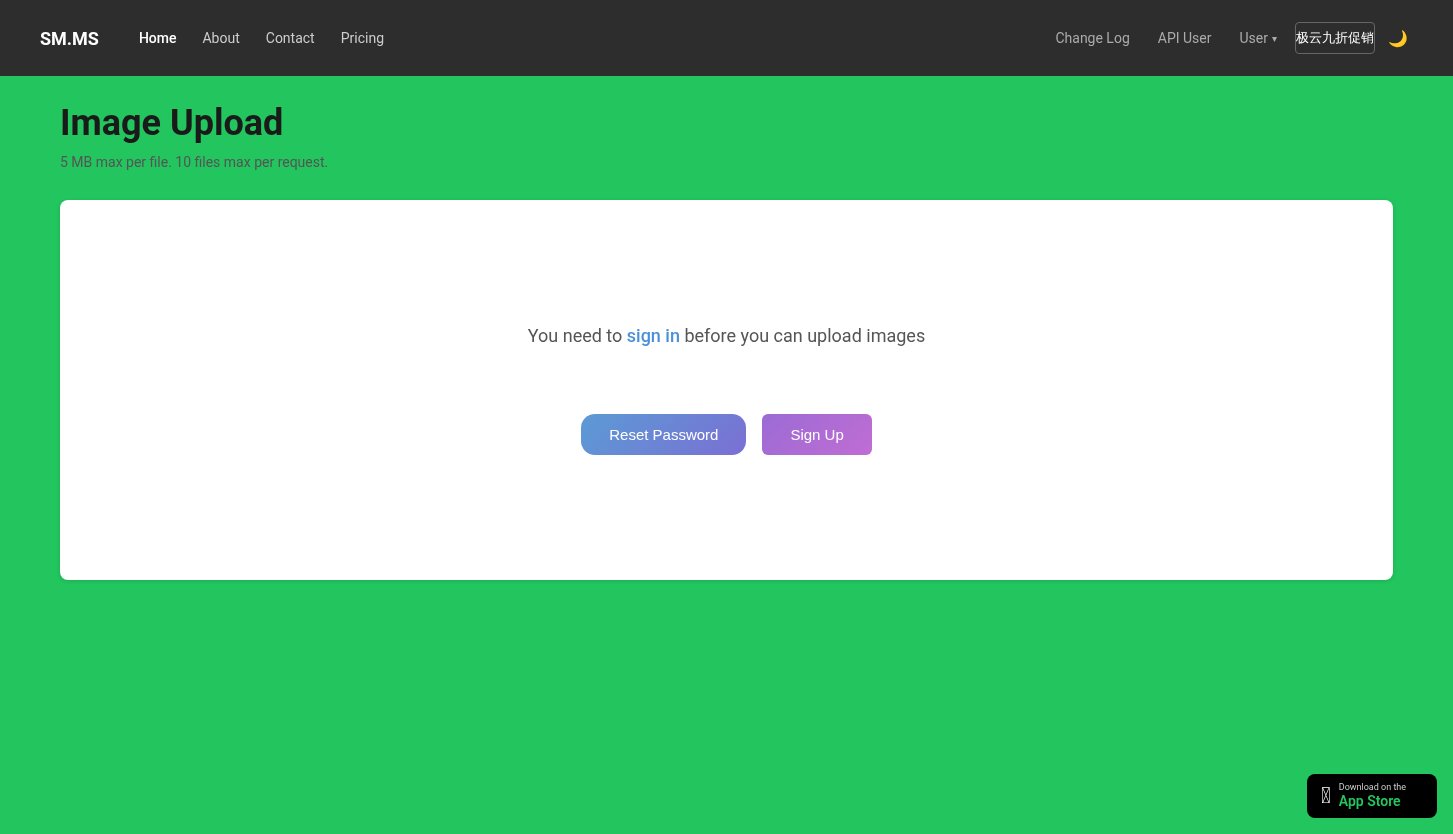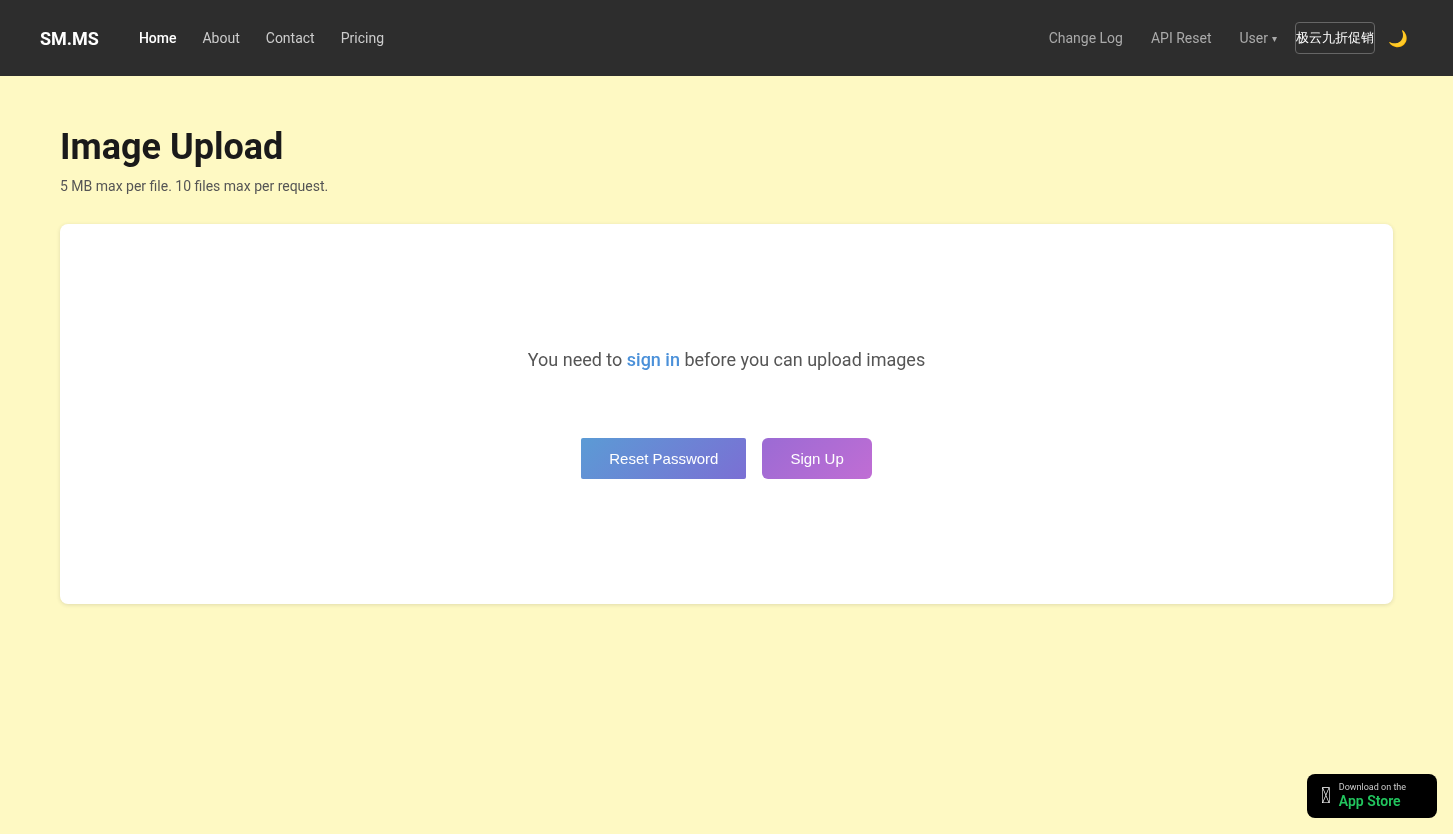--- a/index.html
+++ b/index.html
@@ -103,22 +103,22 @@
       width: 30px;
       height: 30px;
       display: flex;
       align-items: center;
       justify-content: center;
     }
 
     
     .main-content {
       flex: 1;
-      background: #fef9c3;
-      padding: 50px 60px 60px;
+      background: #22c55e;
+      padding: 26px 60px 60px;
     }
 
     .page-title {
       font-size: 36px;
       font-weight: 700;
       color: #1a1a1a;
       margin-bottom: 10px;
     }
 
     .page-subtitle {
@@ -158,21 +158,21 @@
       display: flex;
       gap: 16px;
       align-items: center;
     }
 
     .reset-password-btn {
       background: linear-gradient(135deg, #5b9bd5 0%, #7b6fd4 100%);
       color: #ffffff;
       border: none;
       padding: 12px 28px;
-      border-radius: 2px;
+      border-radius: 14px;
       font-size: 15px;
       cursor: pointer;
       font-weight: 500;
     }
 
     .sign-up-btn {
       background: linear-gradient(135deg, #9b6bd4 0%, #c06dd4 100%);
       color: #ffffff;
       border: none;
       padding: 12px 28px;
@@ -232,21 +232,21 @@
 
   <div class="navbar-nav">
     <a class="nav-item active">Home</a>
     <a class="nav-item">About</a>
     <a class="nav-item">Contact</a>
     <a class="nav-item">Pricing</a>
   </div>
 
   <div class="navbar-right">
     <a class="nav-item">Change Log</a>
-    <a class="nav-item">API Reset</a>
+    <a class="nav-item">API User</a>
     <div class="user-dropdown">
       <span>User</span>
       <span class="dropdown-arrow">▾</span>
     </div>
     <button class="promo-btn">极云九折促销</button>
     <button class="dark-mode-btn">
       <span>🌙</span>
     </button>
   </div>
 </nav>

